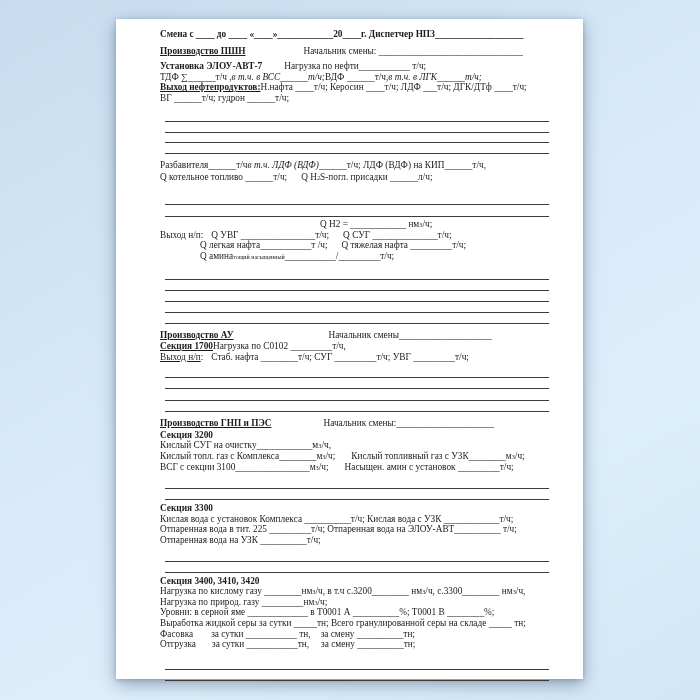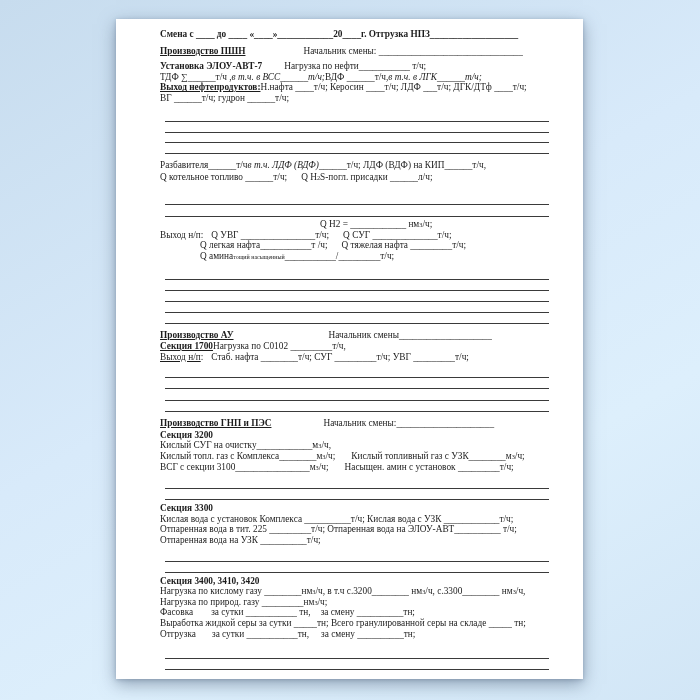--- a/index.html
+++ b/index.html
@@ -26,21 +26,21 @@
   .sub{vertical-align:sub;font-size:6.3px;line-height:0;}
   .sm{font-size:6px;}
   .gap{display:inline-block;height:1px;}
   .rule{border-bottom:1px solid #3a3a3a;margin-left:5px;}
 </style>
 </head>
 <body>
 
 <div class="paper">
   <div class="content">
-      <div class="line"><span class="b">Смена с ____  до ____   «____»____________20____г. Отгрузка НПЗ___________________</span></div>
+      <div class="line"><span class="b">Смена с ____  до ____   «____»____________20____г. Диспетчер НПЗ___________________</span></div>
       <div style="height: 6px;"></div>
       <div class="line"><span class="b u">Производство ПШН</span><span class="gap" style="width: 58px;"></span><span class="">Начальник смены: _______________________________</span></div>
       <div style="height: 5px;"></div>
       <div class="line"><span class="b">Установка ЭЛОУ-АВТ-7</span><span class="gap" style="width: 22px;"></span><span class="">Нагрузка по нефти___________ т/ч;</span></div>
       <div class="line"><span class="">ТДФ ∑______т/ч , </span><span class="i">в т.ч. в ВСС</span><span class=""> ______</span><span class="i">т/ч;</span><span class=""> ВДФ ______т/ч, </span><span class="i">в т.ч. в ЛГК</span><span class=""> ______</span><span class="i">т/ч;</span></div>
       <div class="line"><span class="b u">Выход нефтепродуктов:</span><span class=""> Н.нафта ____т/ч; Керосин ____т/ч; ЛДФ ___т/ч; ДГК/ДТф ____т/ч;</span></div>
       <div class="line"><span class="">ВГ ______т/ч; гудрон ______т/ч;</span></div>
       <div style="height: 8px;"></div>
       <div class="rule" style="height: 9.6px;"></div>
       <div class="rule" style="height: 9.6px;"></div>
@@ -90,20 +90,21 @@
       <div class="line"><span class="">Кислая вода с установок Комплекса __________т/ч; Кислая вода с УЗК ____________т/ч;</span></div>
       <div class="line"><span class="">Отпаренная вода в тит. 225 _________т/ч;  Отпаренная вода на ЭЛОУ-АВТ__________ т/ч;</span></div>
       <div class="line"><span class="">Отпаренная вода на УЗК __________т/ч;</span></div>
       <div style="height: 5px;"></div>
       <div class="rule" style="height: 10px;"></div>
       <div class="rule" style="height: 10px;"></div>
       <div style="height: 3px;"></div>
       <div class="line"><span class="b">Секция 3400, 3410, 3420</span></div>
       <div class="line"><span class="">Нагрузка по кислому газу ________нм</span><span class="sup">3</span><span class="">/ч, в т.ч с.3200________ нм</span><span class="sup">3</span><span class="">/ч, с.3300________ нм</span><span class="sup">3</span><span class="">/ч,</span></div>
       <div class="line"><span class="">Нагрузка по природ. газу _________нм</span><span class="sup">3</span><span class="">/ч;</span></div>
+      <div class="line"><span class="">Уровни: в серной яме _____________ в Т0001 А __________%; Т0001 В ________%;</span></div>
+      <div class="line"><span class="">Выработка жидкой серы за сутки _____тн; Всего гранулированной серы на складе _____ тн;</span></div>
       <div class="line"><span class="">Фасовка</span><span class="gap" style="width: 18px;"></span><span class="">за сутки ___________ тн,</span><span class="gap" style="width: 10px;"></span><span class="">за смену __________тн;</span></div>
-      <div class="line"><span class="">Выработка жидкой серы за сутки _____тн; Всего гранулированной серы на складе _____ тн;</span></div>
       <div class="line"><span class="">Отгрузка</span><span class="gap" style="width: 16px;"></span><span class="">за сутки ___________тн,</span><span class="gap" style="width: 12px;"></span><span class="">за смену __________тн;</span></div>
       <div style="height: 9px;"></div>
       <div class="rule" style="height: 10px;"></div>
       <div class="rule" style="height: 10px;"></div>
     </div>
 </div>
 
 </body></html>

